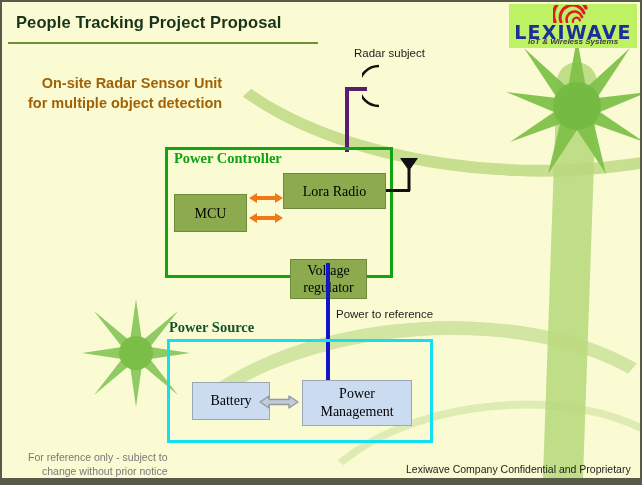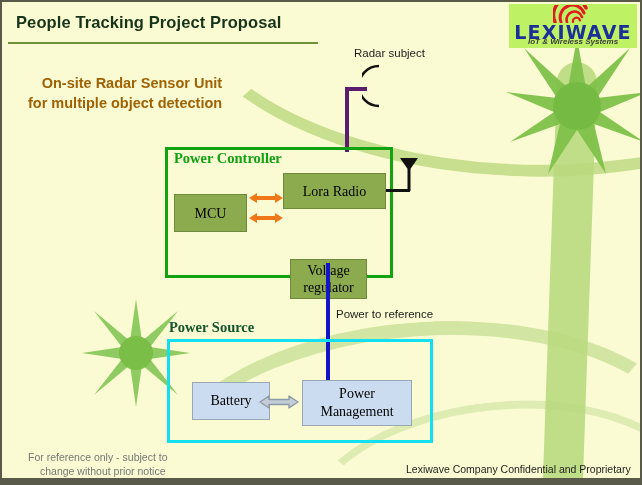--- a/index.html
+++ b/index.html
@@ -267,20 +267,21 @@
   .blk-pm   { left: 300px; top: 378px; width: 110px; height: 46px; font-family: Liberation Serif, serif; }
   .arrow-g  { position: absolute; left: 256px; top: 391px; }
 
   
   .foot-left {
     position: absolute;
     left: 26px; top: 448px;
     font-size: 10.5px;
     color: #787878;
     line-height: 14px;
+    text-align: right;
   }
   .foot-left .l2 { padding-left: 12px; display: block; }
   .foot-right {
     position: absolute;
     left: 404px; top: 461px;
     font-size: 10.5px;
     color: #1d1d1d;
   }
   .foot-rule {
     position: absolute;

